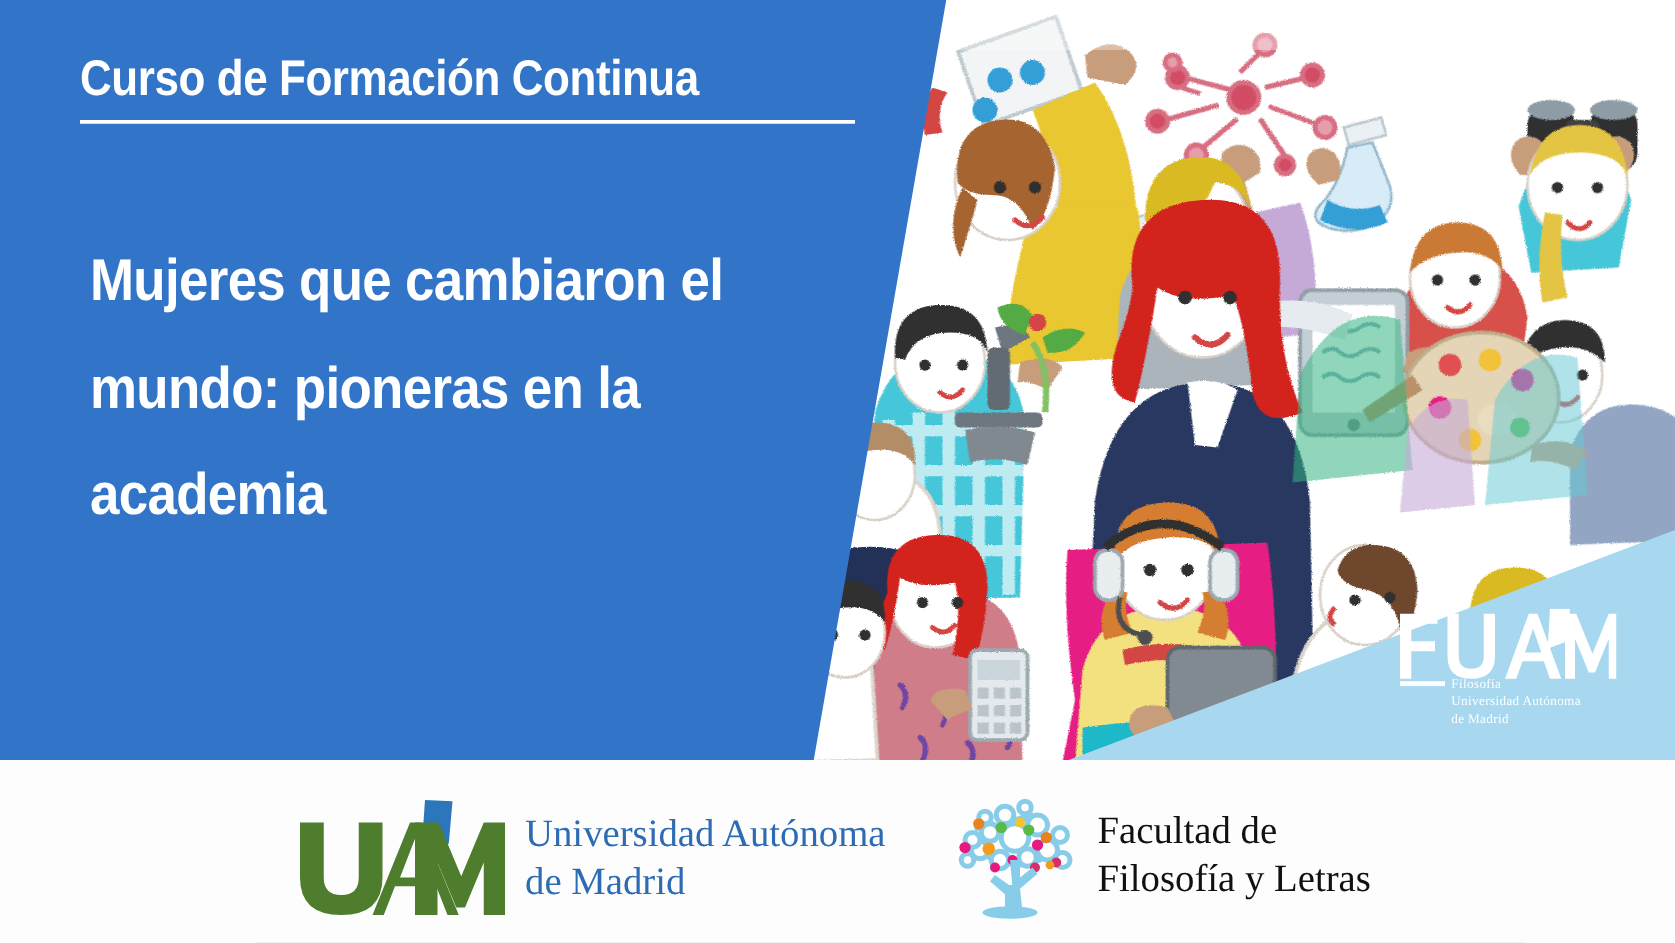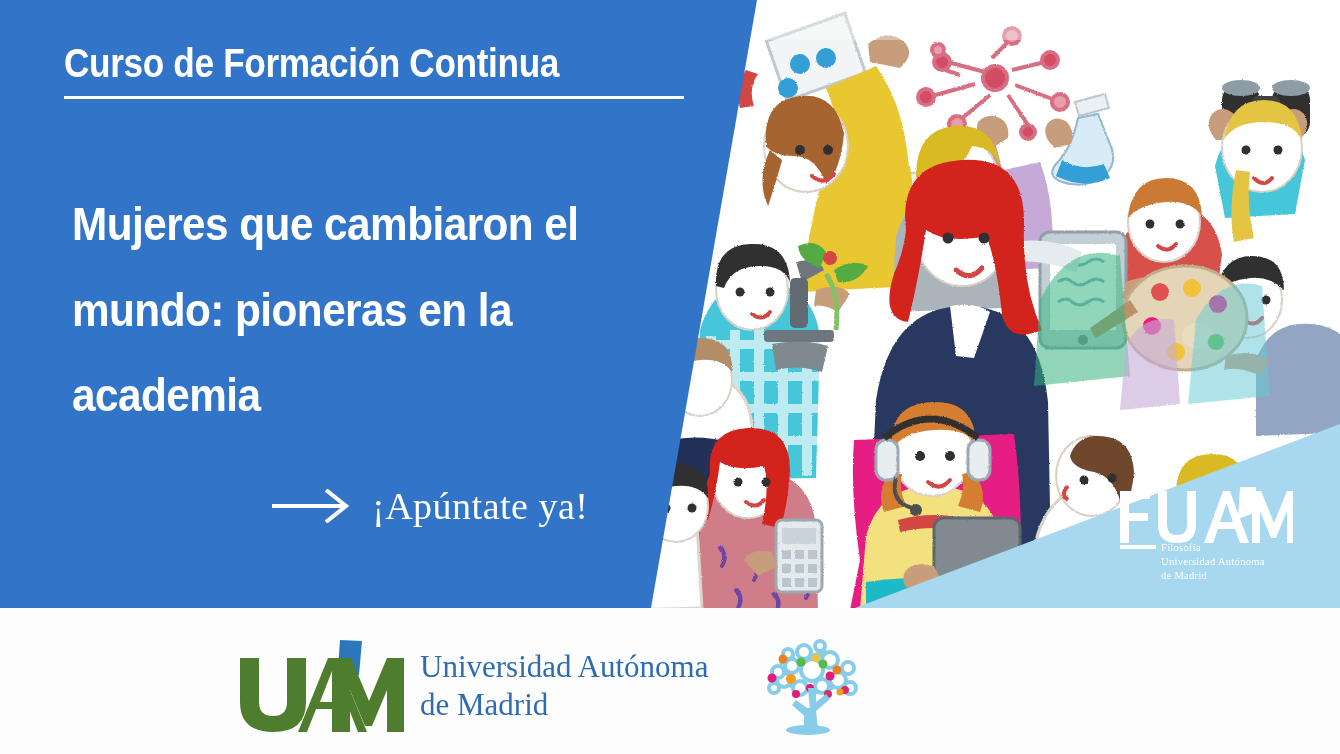--- a/index.html
+++ b/index.html
@@ -350,27 +350,20 @@
     <div class="textcol">
       <div class="kicker">Curso de Formación Continua</div>
       <div class="kickerline"></div>
 
       <div class="headline">
         <div>Mujeres que cambiaron el</div>
         <div>mundo: pioneras en la</div>
         <div>academia</div>
       </div>
 
-      <div class="cta">
-        <svg class="arrow" width="84" height="34" viewBox="0 0 84 34" aria-hidden="true">
-          <line x1="2" y1="17" x2="74" y2="17" stroke="#ffffff" stroke-width="4"></line>
-          <polyline points="56,1 76,17 56,33" fill="none" stroke="#ffffff" stroke-width="4"></polyline>
-        </svg>
-        <span class="ctatext">¡Apúntate ya!</span>
-      </div>
     </div>
 
     <div class="fuam">
       <svg class="wordmark" width="175" height="62" viewBox="0 0 175 62" aria-hidden="true">
 
         <path d="M2 4 h30 v8 h-21 v14 h19 v8 h-19 v22 h-9z" fill="#ffffff"></path>
 
         <path d="M40 4 h9 v34 q0 10 10 10 q10 0 10 -10 v-34 h9 v34 q0 18 -19 18 q-19 0 -19 -18z" fill="#ffffff"></path>
 
         <path d="M86 56 l19 -52 h7 l19 52 h-9 l-5 -14 h-17 l-5 14z M102 35 h13 l-6.5 -19z" fill="#ffffff"></path>
@@ -446,15 +439,19 @@
         <circle cx="85" cy="58" r="4" fill="#D62E6B"></circle>
         <circle cx="68" cy="62" r="4" fill="#D62E6B"></circle>
         <circle cx="36" cy="62" r="4" fill="#E6197F"></circle>
         <circle cx="56" cy="26" r="4" fill="#F2C230"></circle>
         <circle cx="80" cy="60" r="3.5" fill="#F29B1F"></circle>
       </g>
       <path d="M48 56 l2 22 -14 -10 -4 5 16 14 -2 10 h12 l-2 -18 14 -12 -4 -5 -10 8 0 -14z" fill="#87CDE9"></path>
       <rect x="44" y="76" width="9" height="22" fill="#87CDE9"></rect>
       <ellipse cx="48" cy="98" rx="22" ry="5" fill="#87CDE9"></ellipse>
     </svg>
+    <div class="factext">
+      <div>Facultad de</div>
+      <div>Filosofía y Letras</div>
+    </div>
   </div>
 
 </div>
 
 </body></html>

